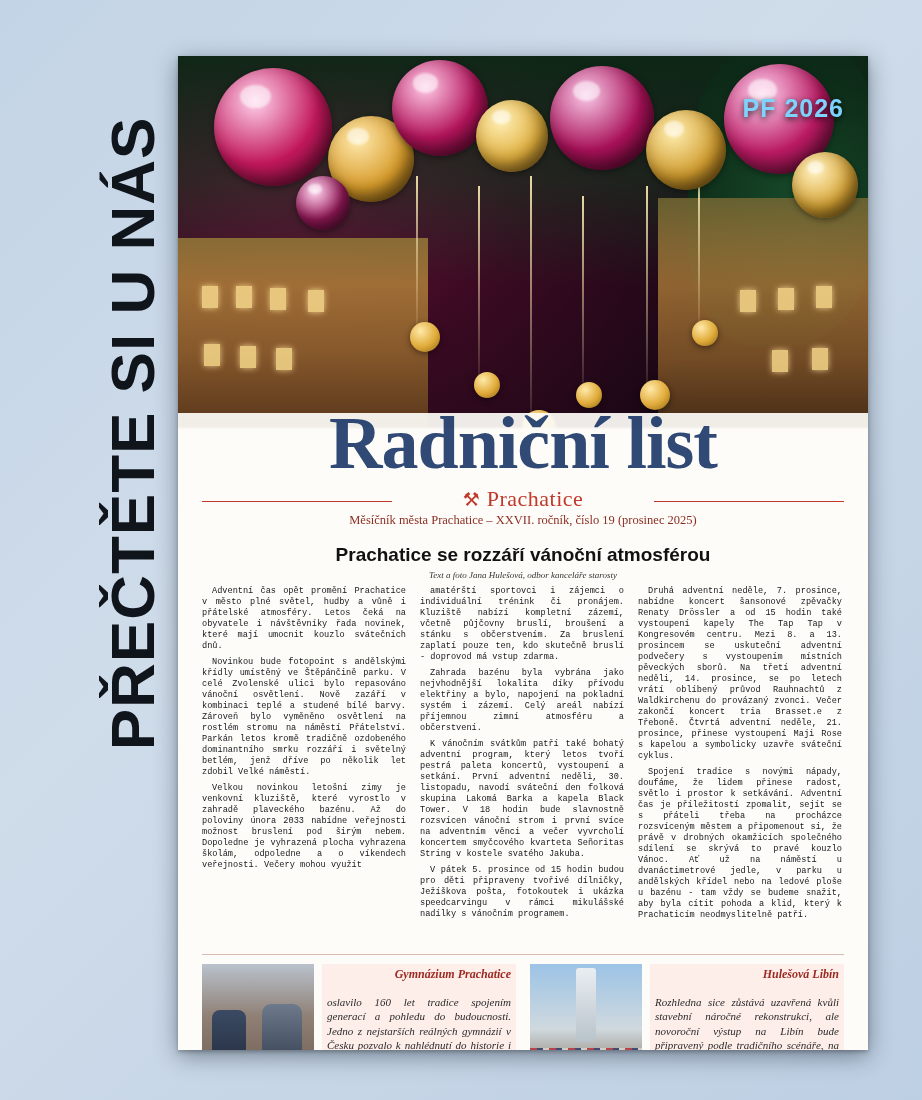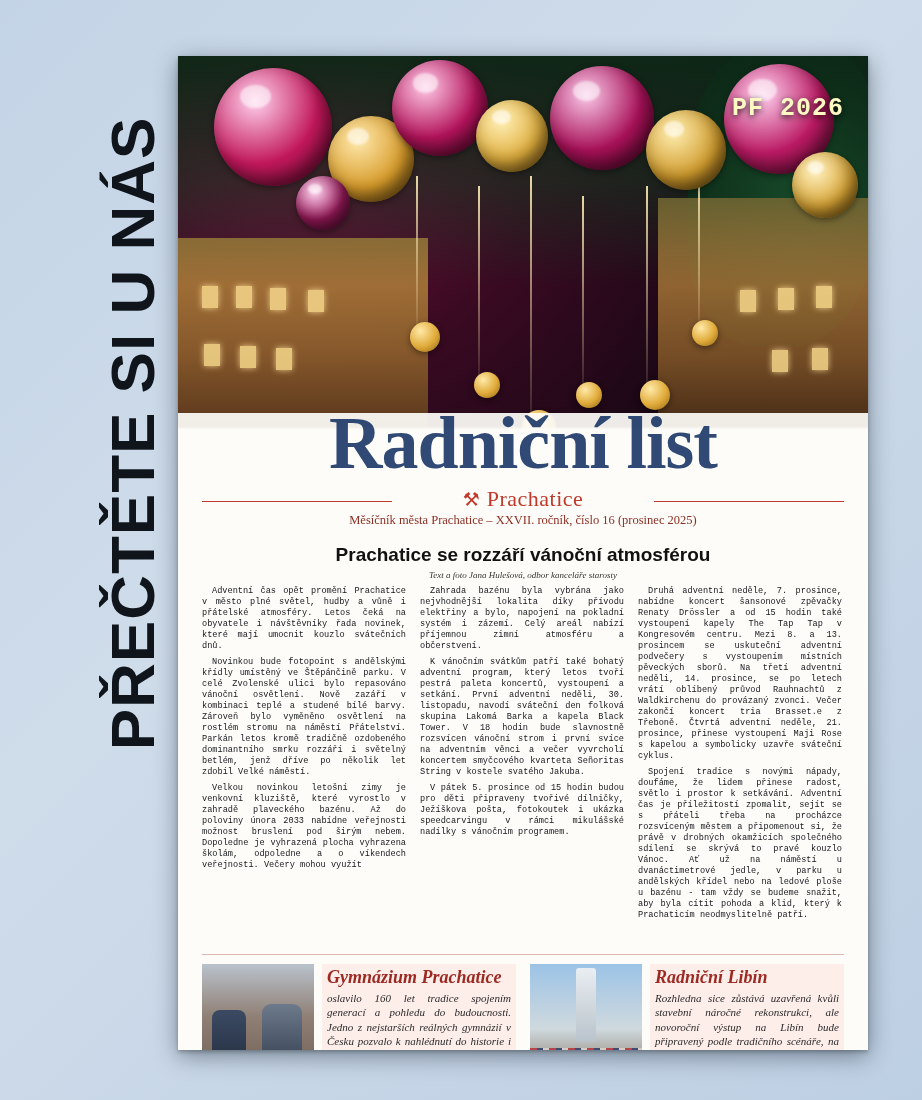--- a/index.html
+++ b/index.html
@@ -86,22 +86,22 @@
   }
   .strand {
     position:absolute; width:2px; background: linear-gradient(180deg,rgba(255,235,180,.9),rgba(255,235,180,.1));
   }
   .goldball { position:absolute; border-radius:50%;
     background: radial-gradient(circle at 35% 30%, #ffe9a8, #e0ab3a 55%, #8d6415 100%);
     box-shadow: 0 2px 6px rgba(0,0,0,.45);
   }
   #pf {
     position:absolute; right:24px; top:38px;
-    font-family:Liberation Mono, monospace;
-    font-weight:bold; font-size:25px; color:#fef9c3;
+    font-family:Liberation Sans, sans-serif;
+    font-weight:bold; font-size:25px; color:#7dd3fc;
     letter-spacing:1px; text-shadow: 0 2px 6px rgba(0,0,0,.8);
   }
   
   #masthead {
     position:absolute; left:0; top:357px; width:690px; height:126px;
     background: rgba(253,252,248,.93);
     backdrop-filter: blur(1px);
   }
   #wordmark {
     position:absolute; left:0; top:-12px; width:690px;
@@ -179,21 +179,21 @@
     background:linear-gradient(180deg,#e9eef2,#b9c3cb); border-radius:3px;
   }
   .t2 .thumb::after{
     content:""; position:absolute; left:0; bottom:0; width:112px; height:34px;
     background: repeating-linear-gradient(90deg,#b6323a 0 7px,#2b3a6b 7px 13px,#d9d2c6 13px 19px);
     opacity:.85;
   }
   .teaser .txt { flex:1; padding-top:2px; }
   .teaser .ttl {
     font-family:"Liberation Serif", serif; font-weight:bold; font-style:italic;
-    font-size:18px; color:#9c2a22; text-align:left; margin-bottom:3px;
+    font-size:12px; color:#9c2a22; text-align:right; margin-bottom:13px;
   }
   .teaser .body {
     font-size:11px; line-height:1.3; font-style:italic; color:#2a2a2a; text-align:justify;
   }
   .teaser .page {
     font-weight:bold; font-style:italic; font-size:9px; text-align:right; margin-top:3px; color:#111;
   }
   .teaser.t1 .txt { background:#fdeeea; padding:3px 5px; }
   .teaser.t2 .txt { background:#fdeeea; padding:3px 5px; }
 </style>
@@ -256,33 +256,34 @@
     </div>
 
     <div id="masthead">
       <div id="wordmark">Radniční list</div>
       <div id="subline">
         <span class="mark">⚒</span>
         <span class="city">Prachatice</span>
       </div>
       <div class="rule" id="rule-l"></div>
       <div class="rule" id="rule-r"></div>
-      <div id="issue">Měsíčník města Prachatice – XXVII. ročník, číslo 16 (prosinec 2025)</div>
+      <div id="issue">Měsíčník města Prachatice – XXVII. ročník, číslo 19 (prosinec 2025)</div>
     </div>
 
     <div id="byline">Text a foto Jana Hulešová, odbor kanceláře starosty</div>
     <div id="headline">Prachatice se rozzáří vánoční atmosférou</div>
 
     <div id="cols">
       <div class="col">
         <p class="first">Adventní čas opět promění Prachatice v město plné světel, hudby a vůně i přátelské atmosféry. Letos čeká na obyvatele i návštěvníky řada novinek, které mají umocnit kouzlo svátečních dnů.</p>
         <p>Novinkou bude fotopoint s andělskými křídly umístěný ve Štěpánčině parku. V celé Zvolenské ulici bylo repasováno vánoční osvětlení. Nově zazáří v kombinaci teplé a studené bílé barvy. Zároveň bylo vyměněno osvětlení na rostlém stromu na náměstí Přátelství. Parkán letos kromě tradičně ozdobeného dominantního smrku rozzáří i světelný betlém, jenž dříve po několik let zdobil Velké náměstí.</p>
         <p>Velkou novinkou letošní zimy je venkovní kluziště, které vyrostlo v zahradě plaveckého bazénu. Až do poloviny února 2033 nabídne veřejnosti možnost bruslení pod širým nebem. Dopoledne je vyhrazená plocha vyhrazena školám, odpoledne a o víkendech veřejnosti. Večery mohou využít</p>
       </div>
       <div class="col">
+        <p class="first">amatérští sportovci i zájemci o individuální trénink či pronájem. Kluziště nabízí kompletní zázemí, včetně půjčovny bruslí, broušení a stánku s občerstvením. Za bruslení zaplatí pouze ten, kdo skutečně bruslí - doprovod má vstup zdarma.</p>
         <p>Zahrada bazénu byla vybrána jako nejvhodnější lokalita díky přívodu elektřiny a bylo, napojení na pokladní systém i zázemí. Celý areál nabízí příjemnou zimní atmosféru a občerstvení.</p>
         <p>K vánočním svátkům patří také bohatý adventní program, který letos tvoří pestrá paleta koncertů, vystoupení a setkání. První adventní neděli, 30. listopadu, navodí sváteční den folková skupina Lakomá Barka a kapela Black Tower. V 18 hodin bude slavnostně rozsvícen vánoční strom i první svíce na adventním věnci a večer vyvrcholí koncertem smyčcového kvarteta Señoritas String v kostele svatého Jakuba.</p>
         <p>V pátek 5. prosince od 15 hodin budou pro děti připraveny tvořivé dílničky, Ježíškova pošta, fotokoutek i ukázka speedcarvingu v rámci mikulášské nadílky s vánočním programem.</p>
       </div>
       <div class="col">
         <p class="first">Druhá adventní neděle, 7. prosince, nabídne koncert šansonové zpěvačky Renaty Drössler a od 15 hodin také vystoupení kapely The Tap Tap v Kongresovém centru. Mezi 8. a 13. prosincem se uskuteční adventní podvečery s vystoupením místních pěveckých sborů. Na třetí adventní neděli, 14. prosince, se po letech vrátí oblíbený průvod Rauhnachtů z Waldkirchenu do provázaný zvonci. Večer zakončí koncert tria Brasset.e z Třeboně. Čtvrtá adventní neděle, 21. prosince, přinese vystoupení Maji Rose s kapelou a symbolicky uzavře sváteční cyklus.</p>
         <p>Spojení tradice s novými nápady, doufáme, že lidem přinese radost, světlo i prostor k setkávání. Adventní čas je příležitostí zpomalit, sejít se s přáteli třeba na procházce rozsvíceným městem a připomenout si, že právě v drobných okamžicích společného sdílení se skrývá to pravé kouzlo Vánoc. Ať už na náměstí u dvanáctimetrové jedle, v parku u andělských křídel nebo na ledové ploše u bazénu - tam vždy se budeme snažit, aby byla cítit pohoda a klid, který k Prachaticím neodmyslitelně patří.</p>
       </div>
     </div>
 
@@ -294,21 +295,21 @@
         <div class="txt">
           <div class="ttl">Gymnázium Prachatice</div>
           <div class="body">oslavilo 160 let tradice spojením generací a pohledu do budoucnosti. Jedno z nejstarších reálných gymnázií v Česku pozvalo k nahlédnutí do historie i současnosti školy, která od roku 1865 připravuje mladší lidi na profesní i osobní dráhu.</div>
           <div class="page">str. 5</div>
         </div>
       </div>
 
       <div class="teaser t2">
         <div class="thumb"></div>
         <div class="txt">
-          <div class="ttl">Radniční Libín</div>
+          <div class="ttl">Hulešová Libín</div>
           <div class="body">Rozhledna sice zůstává uzavřená kvůli stavební náročné rekonstrukci, ale novoroční výstup na Libín bude připravený podle tradičního scénáře, na nice s občerstvením od provozovatele horské chaty. Přátelská atmosféra, panorama, grilované prase ... Co se sejdá do nového roku.</div>
 
         </div>
       </div>
 
     </div>
 
   </div>
 </div>
 

